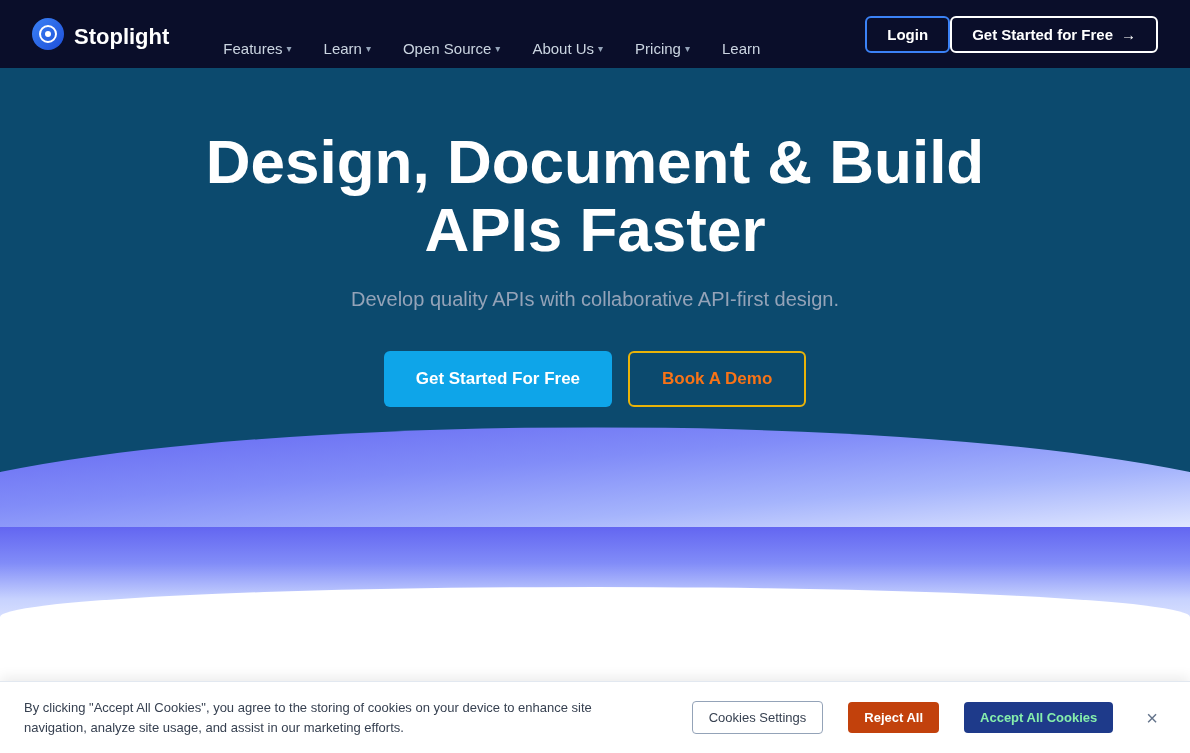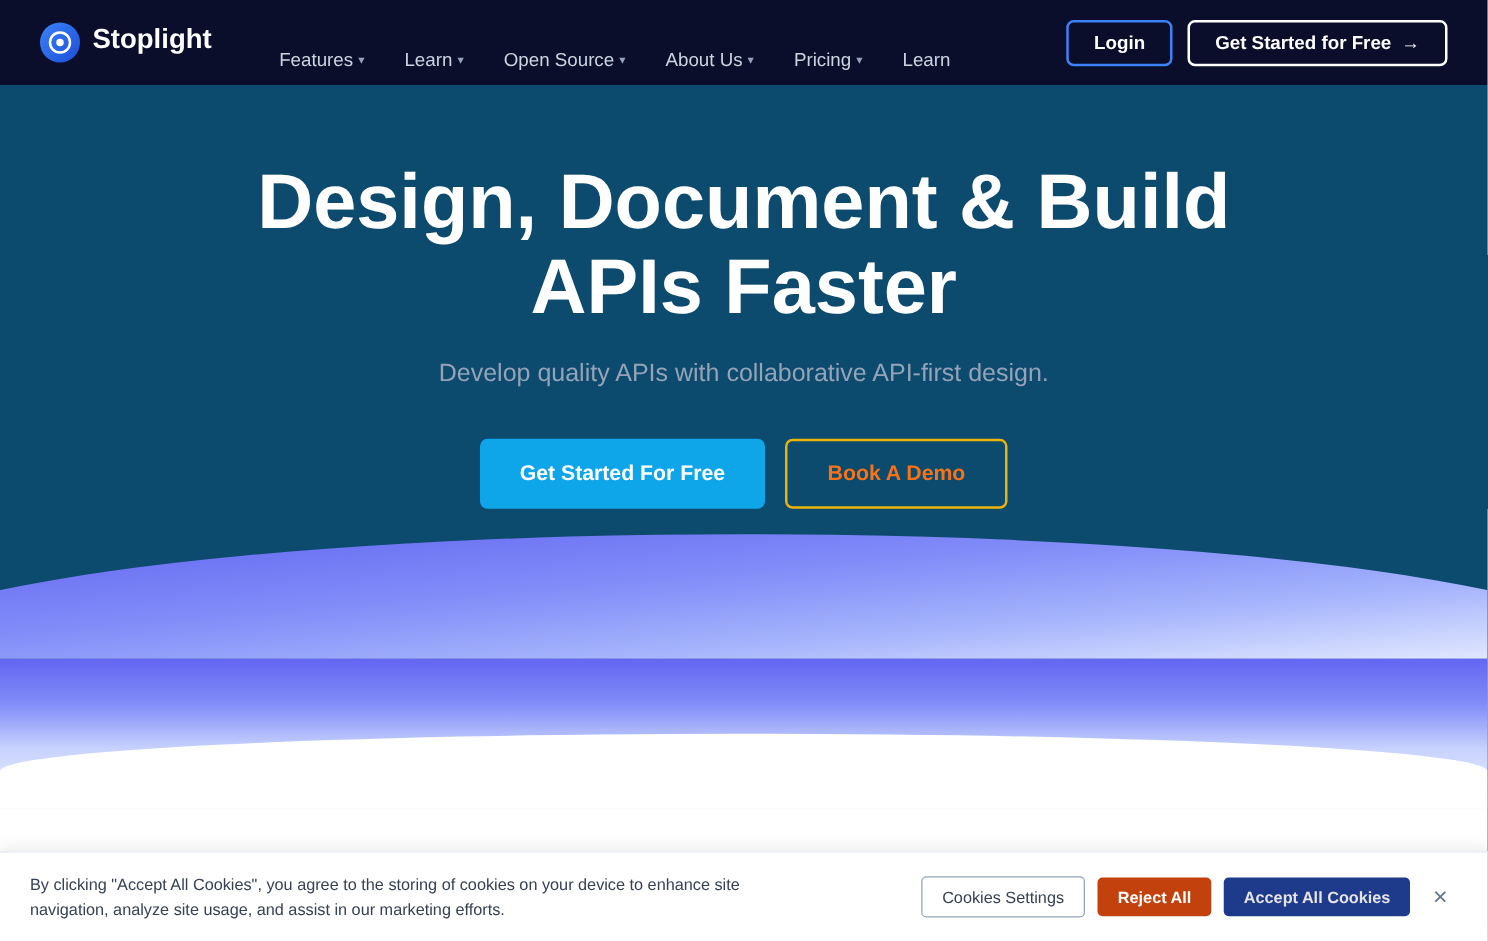--- a/index.html
+++ b/index.html
@@ -10,21 +10,21 @@
       background: #0a0e2a;
       display: flex;
       align-items: center;
       padding: 0 32px;
       height: 68px;
       position: relative;
       z-index: 10;
     }
     .nav-logo {
       display: flex;
-      align-items: flex-start;
+      align-items: flex-end;
       gap: 10px;
       text-decoration: none;
       margin-right: 40px;
     }
     .nav-logo-text {
       color: white;
       font-size: 22px;
       font-weight: 700;
     }
     .nav-links {
@@ -46,21 +46,20 @@
       white-space: nowrap;
       margin-top: 28px;
     }
     .nav-chevron {
       font-size: 10px;
       color: #94a3b8;
     }
     .nav-actions {
       display: flex;
       align-items: flex-end;
-      gap: 12px;
     }
     .btn-login {
       color: white;
       border: 2px solid #3b82f6;
       background: transparent;
       padding: 8px 20px;
       border-radius: 6px;
       font-size: 15px;
       font-weight: 600;
       cursor: pointer;
@@ -213,21 +212,21 @@
     .cookie-text {
       color: #374151;
       font-size: 13px;
       line-height: 1.5;
       flex: 1;
       max-width: 600px;
     }
     .cookie-actions {
       display: flex;
       align-items: center;
-      gap: 10px;
+      gap: 25px;
       flex-shrink: 0;
     }
     .btn-cookie-settings {
       background: white;
       border: 1px solid #94a3b8;
       color: #374151;
       padding: 8px 16px;
       border-radius: 4px;
       font-size: 13px;
       cursor: pointer;
@@ -239,21 +238,21 @@
       color: white;
       padding: 8px 16px;
       border-radius: 4px;
       font-size: 13px;
       cursor: pointer;
       font-weight: 700;
     }
     .btn-accept-all {
       background: #1e3a8a;
       border: none;
-      color: #e5e5e5;
+      color: #86efac;
       padding: 8px 16px;
       border-radius: 4px;
       font-size: 13px;
       cursor: pointer;
       font-weight: 600;
     }
     .btn-cookie-close {
       background: none;
       border: none;
       font-size: 20px;

